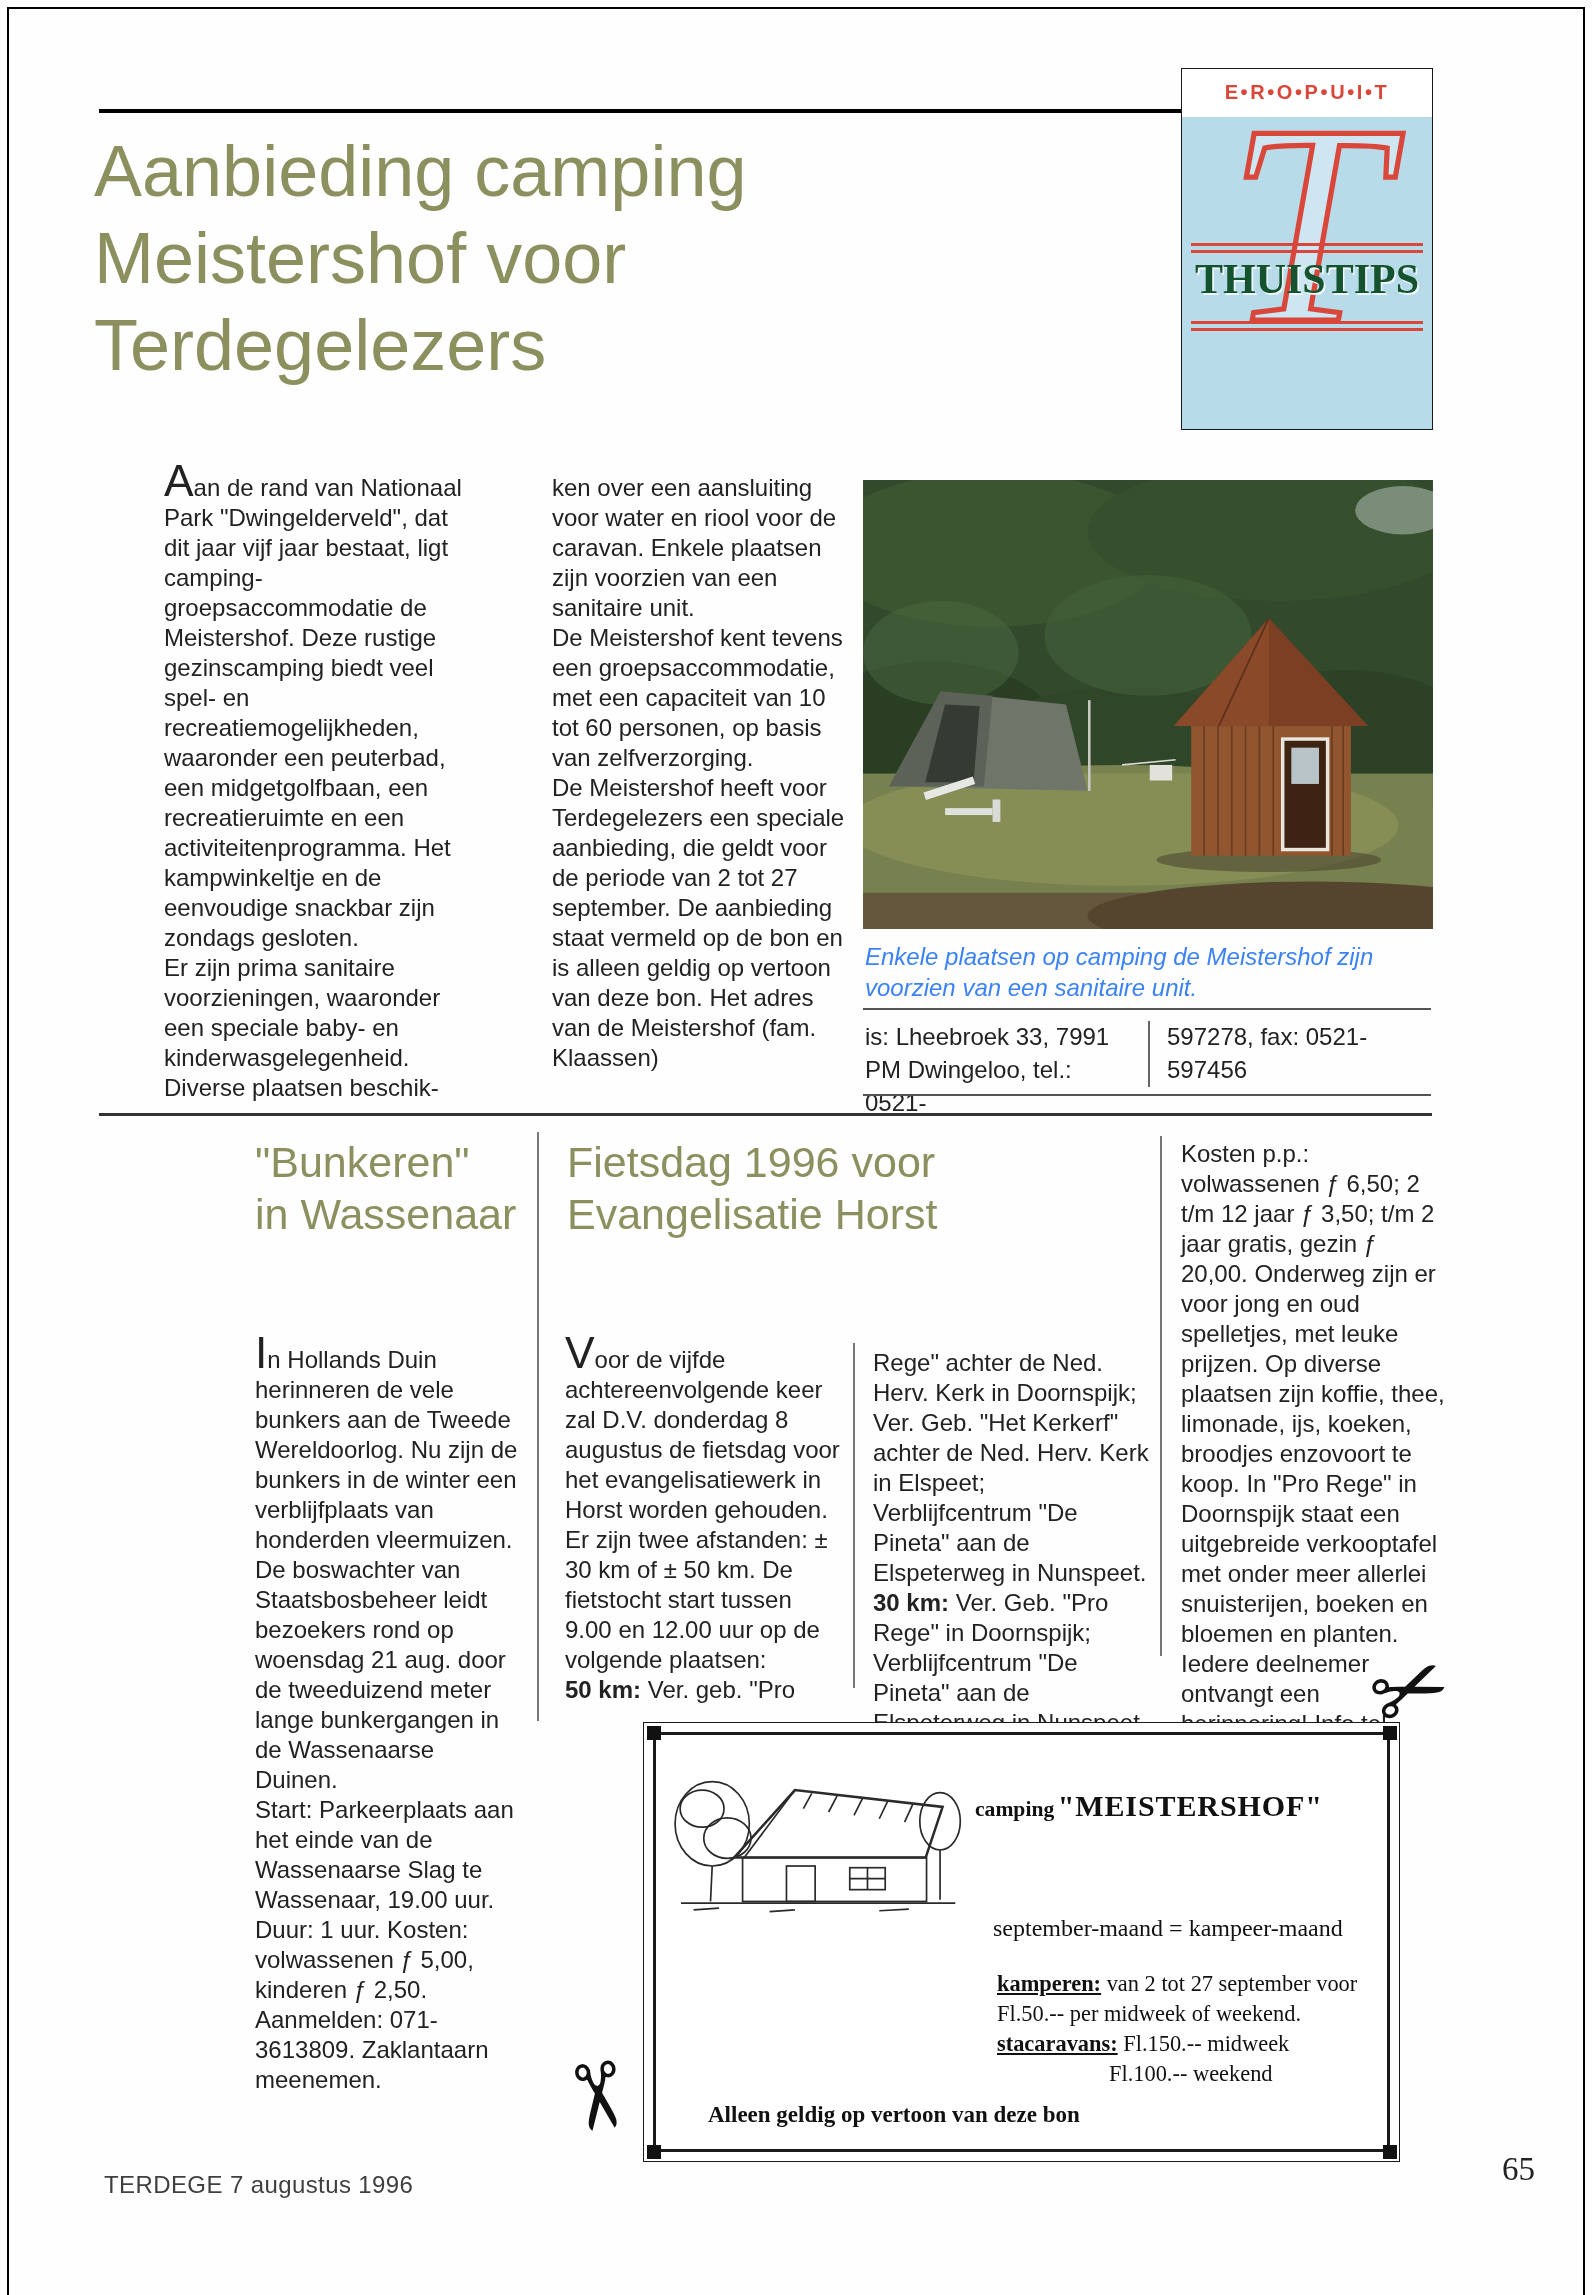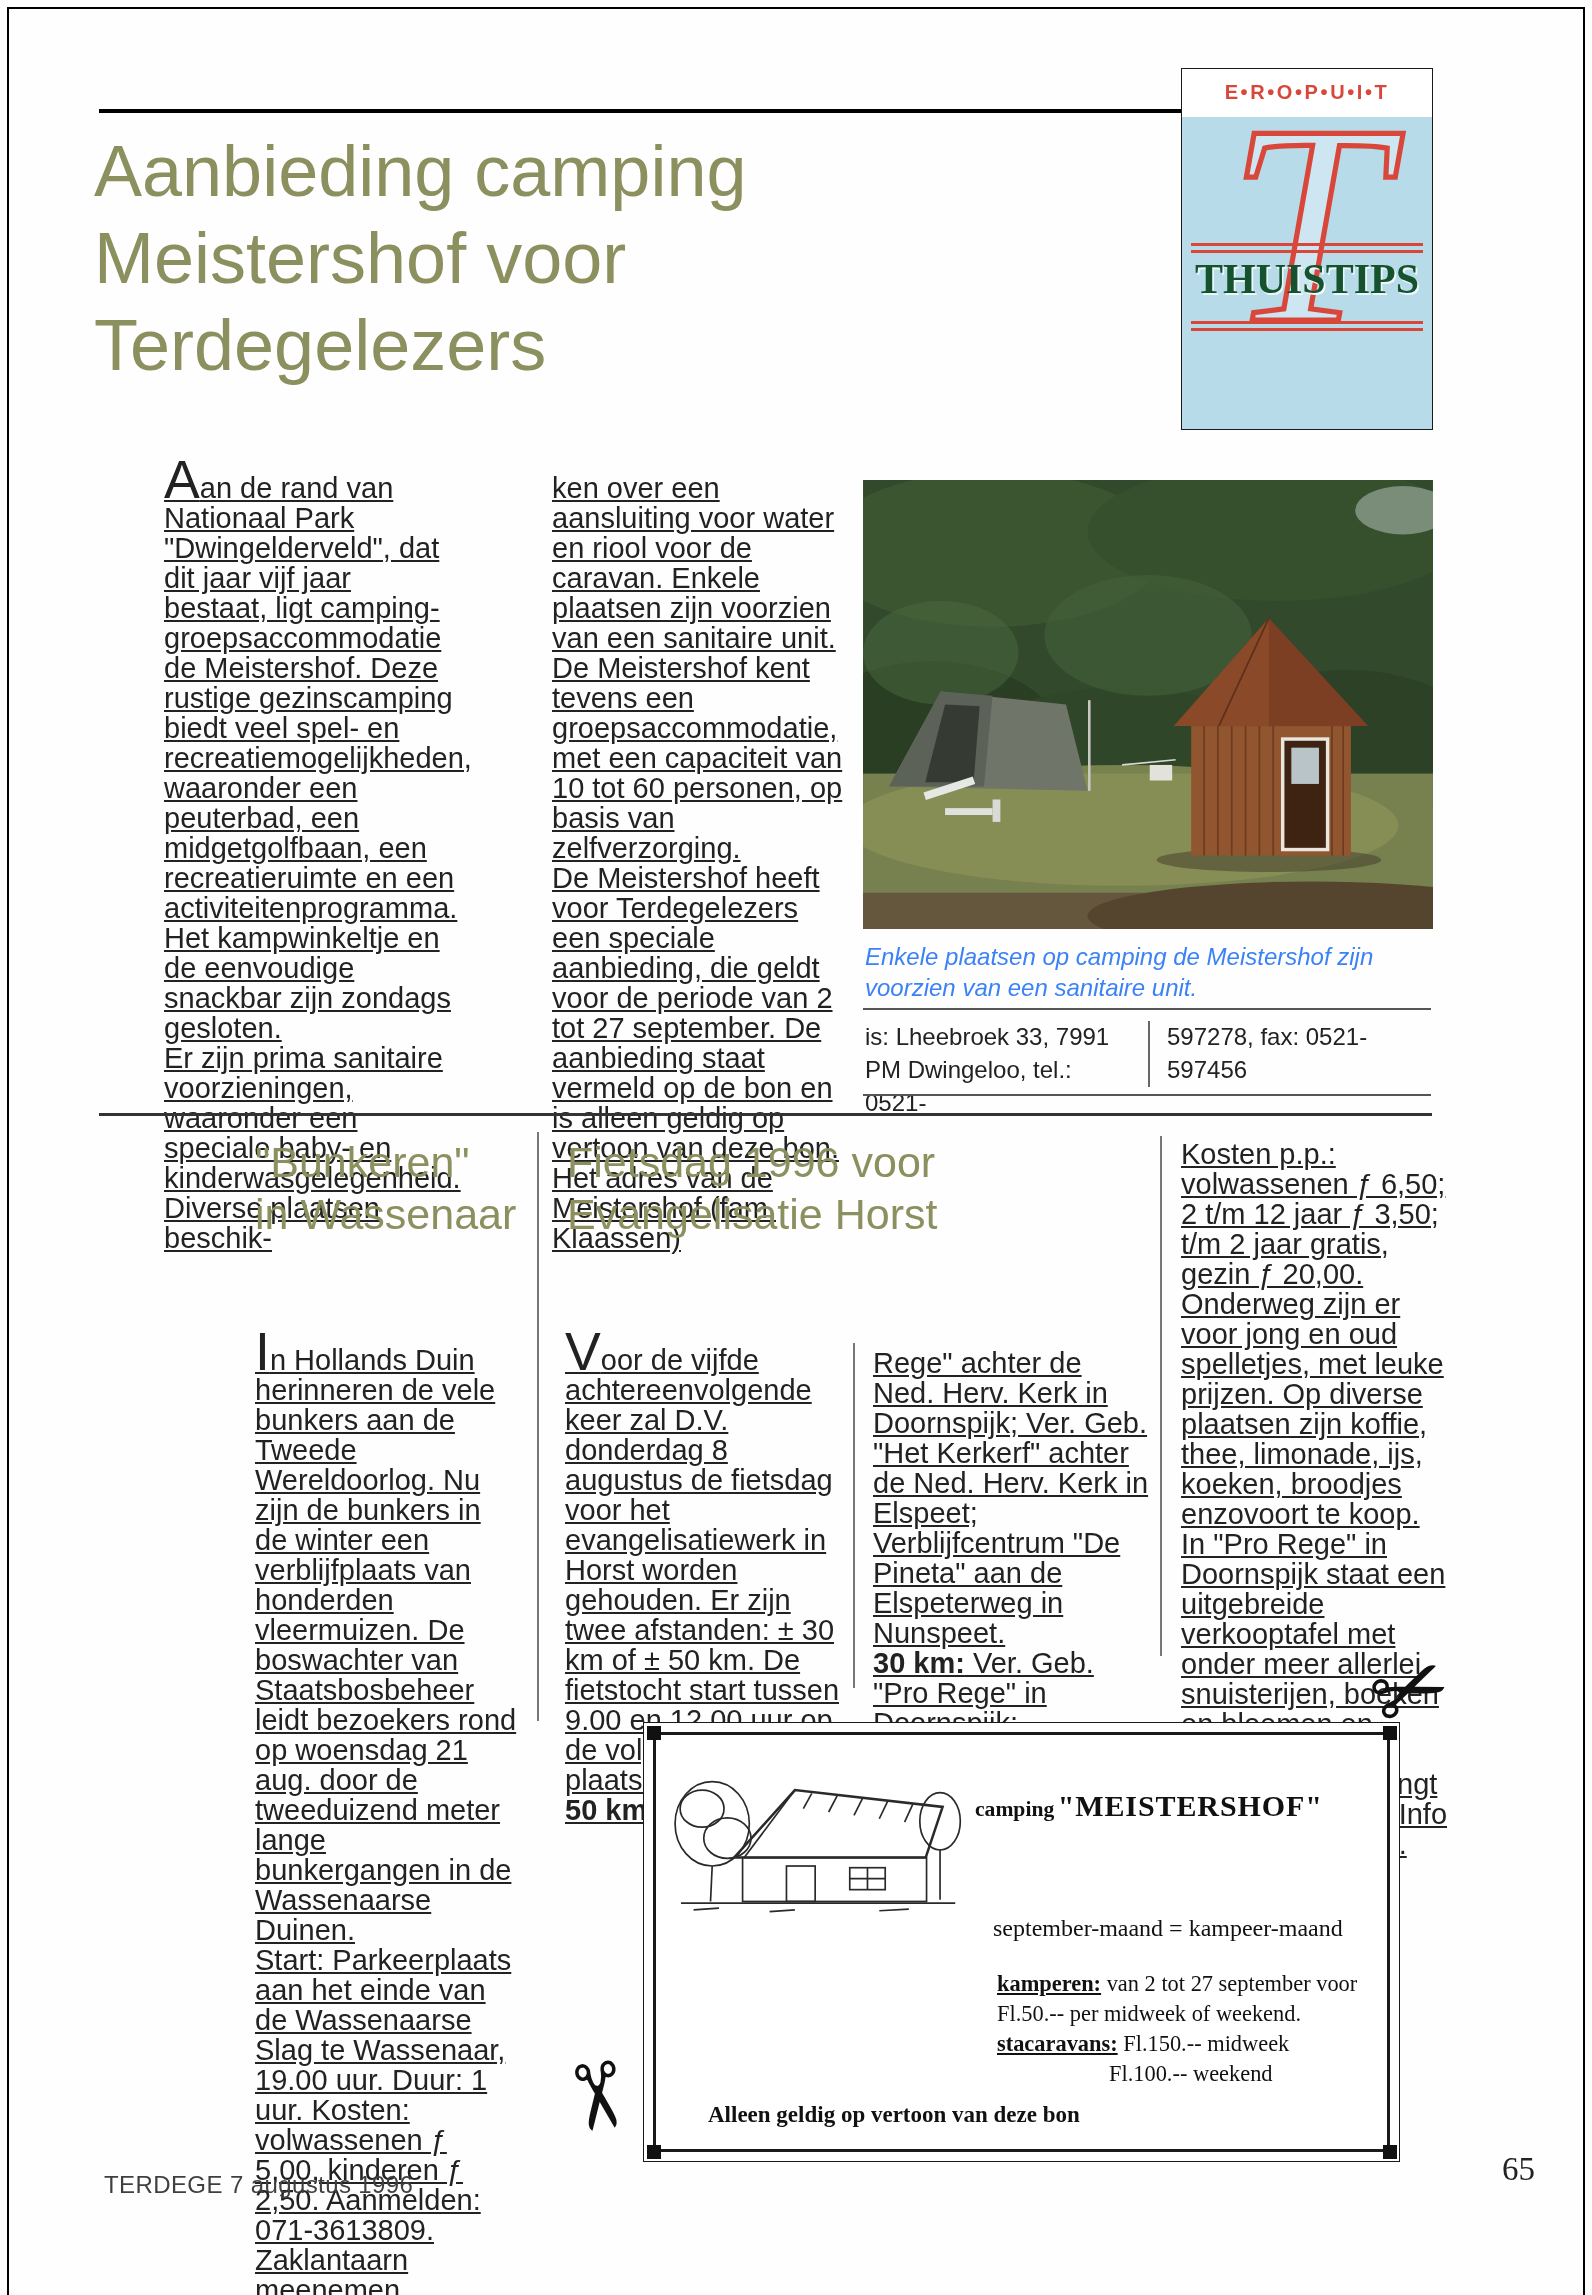--- a/index.html
+++ b/index.html
@@ -22,21 +22,21 @@
     font-family:"Liberation Serif",serif;font-weight:bold;font-size:42px;color:#14532d;
     text-shadow:1.7px 1.7px 0 #eef7fb;}
   .logo-line{position:absolute;left:8.6px;right:8.6px;height:2.6px;background:#d9473b;}
   .ll1{top:126px;}.ll2{top:133px;}.ll3{top:204px;}.ll4{top:211px;}
 
   
   .headline{position:absolute;left:94px;top:128px;margin:0;font-weight:400;
     font-size:72px;line-height:87px;color:#8c8f5e;letter-spacing:0;}
 
   
-  .body p{margin:0;font-size:29px;line-height:30px;color:#222;text-decoration:underline;}
+  .body p{margin:0;font-size:24px;line-height:30px;color:#222;}
   .cap{font-size:1.85em;line-height:0;}
   .a1col1{position:absolute;left:164px;top:473px;width:298px;}
   .a1col2{position:absolute;left:552px;top:473px;width:298px;}
 
   .photo{position:absolute;left:863px;top:480px;width:570px;height:449px;background:#33492c;}
   .caption{position:absolute;left:865px;top:941px;width:565px;font-style:italic;font-size:24px;line-height:31px;color:#3b82f6;}
   .rule-caption{position:absolute;left:863px;top:1008px;width:568px;height:1.7px;background:#555;}
   .address{font-size:24px;line-height:33px;color:#222;}
   .addr-left{position:absolute;left:865px;top:1020px;width:268px;}
   .addr-right{position:absolute;left:1167px;top:1020px;width:259px;}

